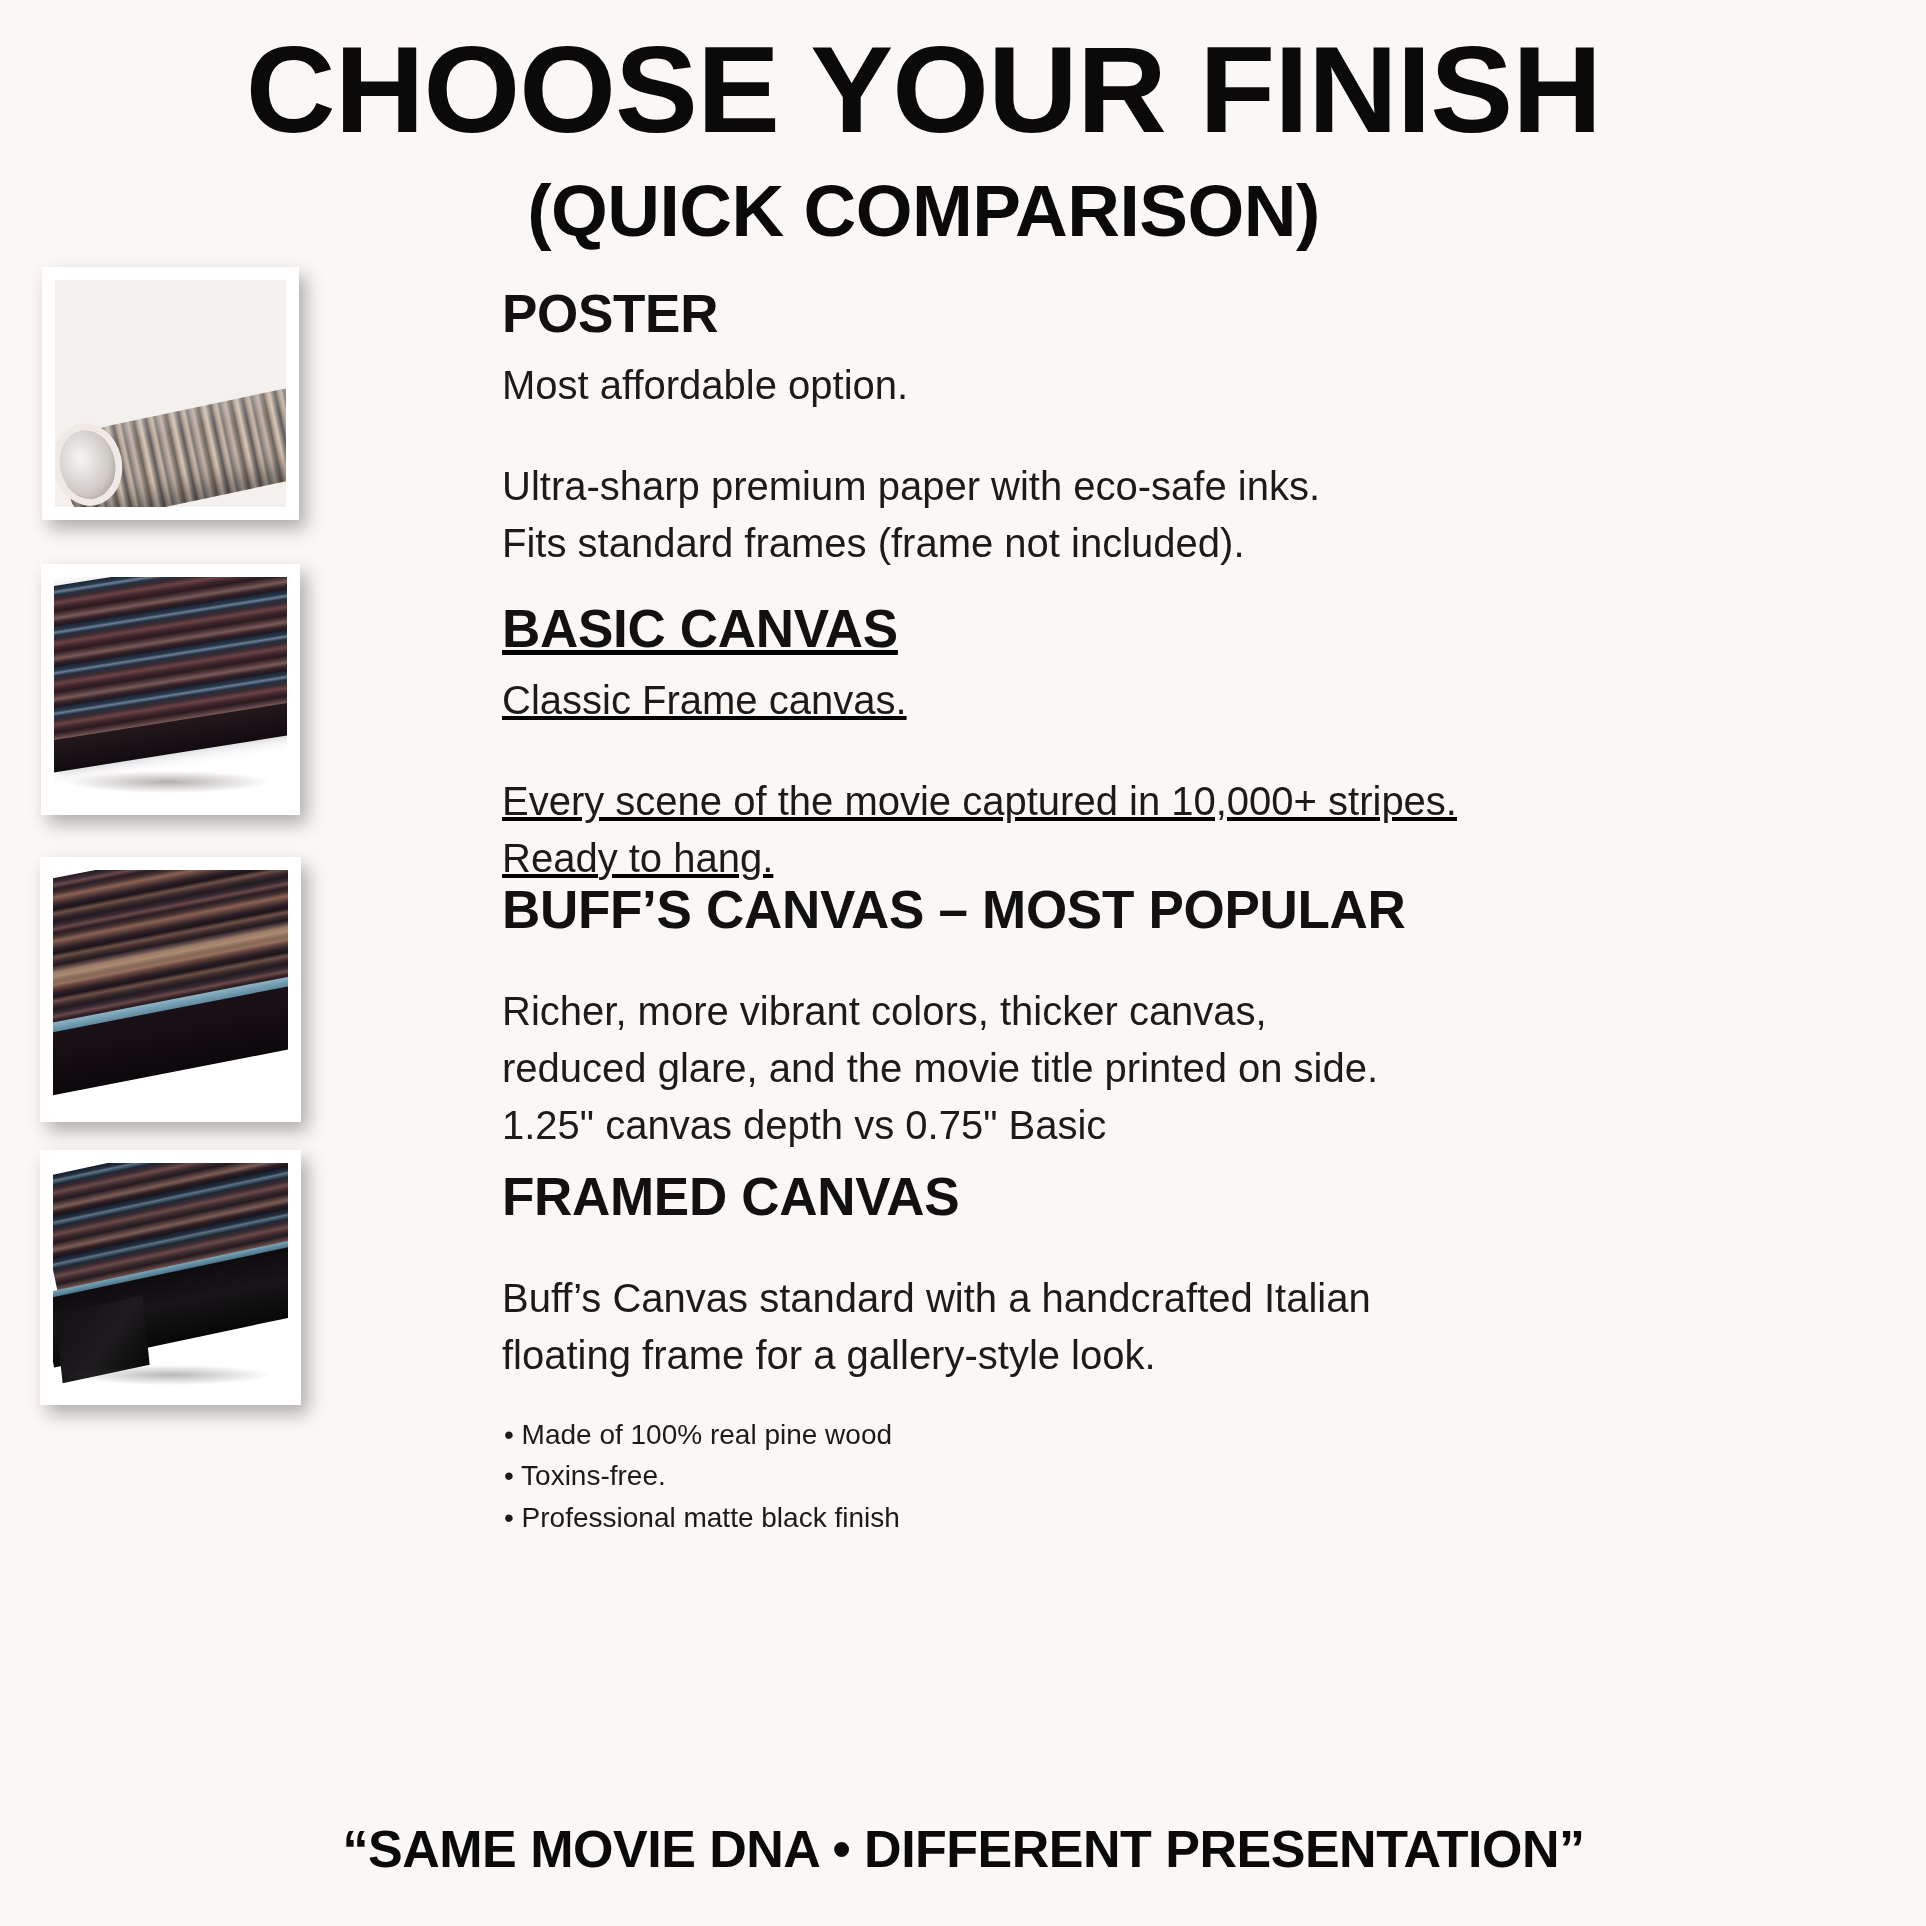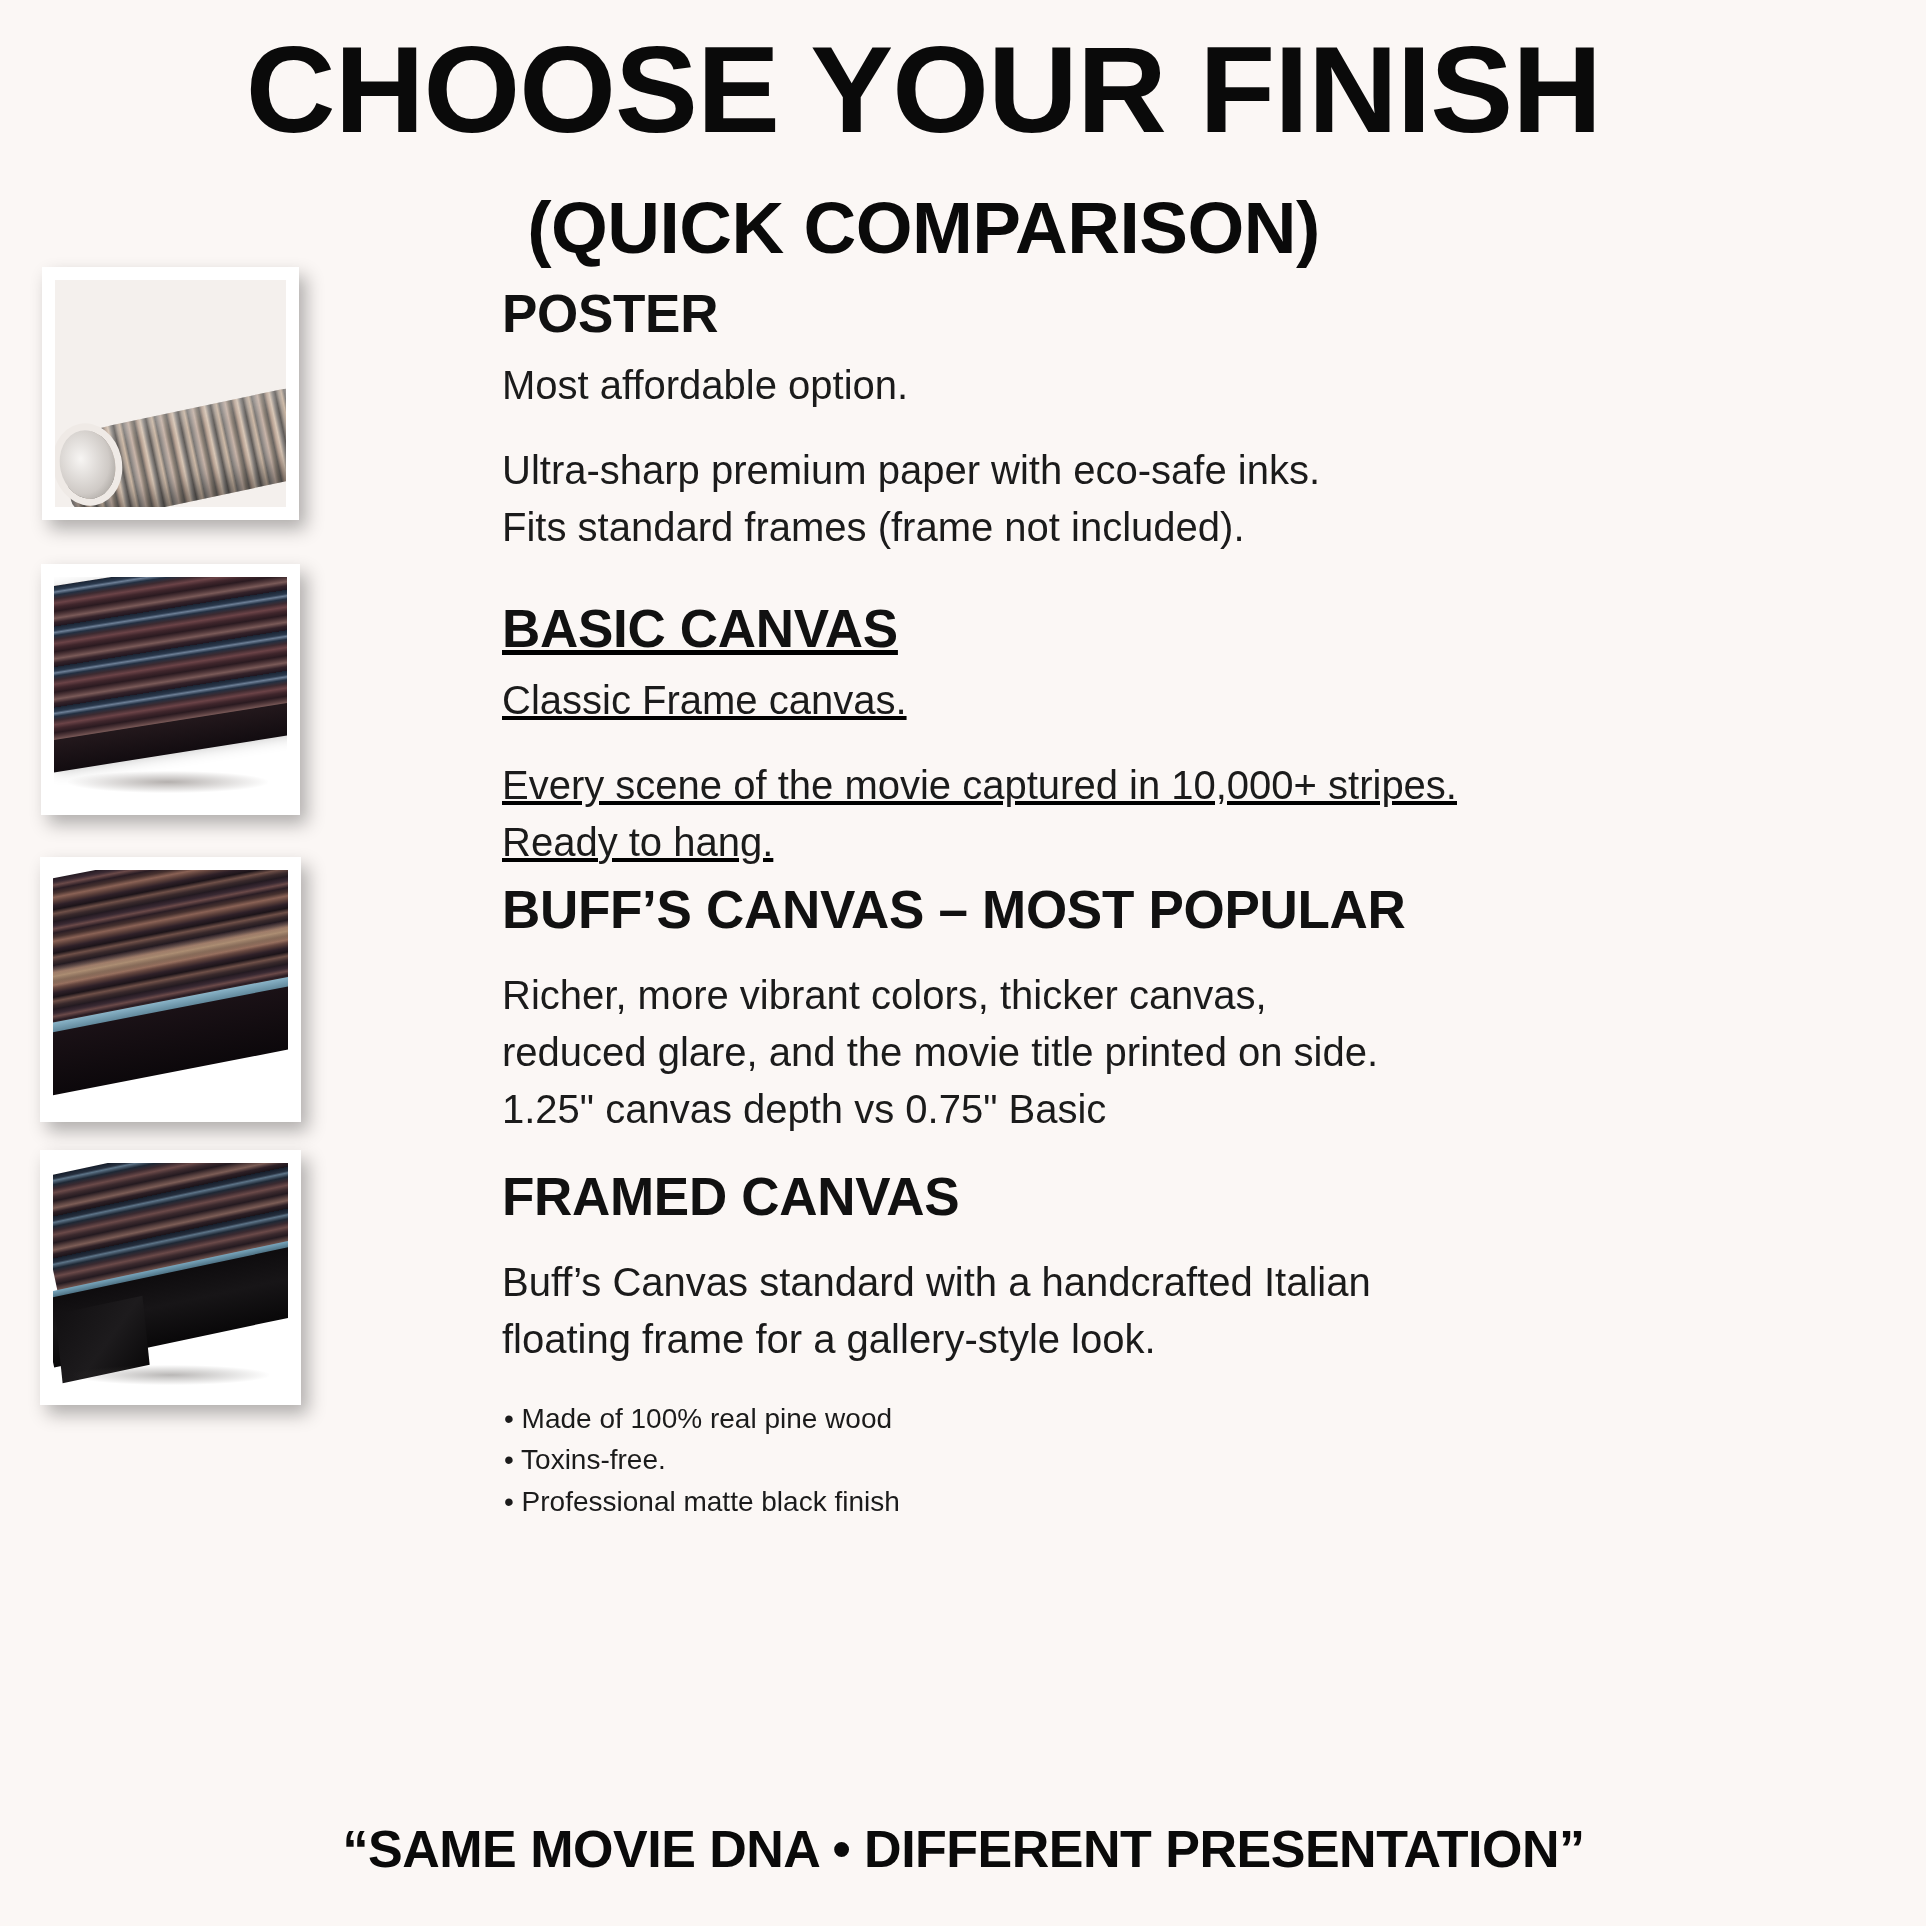--- a/index.html
+++ b/index.html
@@ -30,21 +30,21 @@
     color: #0a0a0a;
     line-height: 1.02;
     transform: scaleX(1.02);
   }
 
   .sub-title {
     font-size: 73px;
     font-weight: 700;
     color: #0a0a0a;
     line-height: 1.1;
-    margin-top: 36px;
+    margin-top: 19px;
     letter-spacing: -0.5px;
   }
 
   
   .rows {
     position: absolute;
     top: 267px;
     left: 0;
     width: 1927px;
   }
@@ -100,21 +100,21 @@
     color: #1b1b1b;
     line-height: 1.42;
     margin-top: 14px;
   }
 
   .item-body {
     font-size: 40px;
     font-weight: 400;
     color: #1b1b1b;
     line-height: 1.42;
-    margin-top: 28px;
+    margin-top: 44px;
   }
 
   .bullets {
     margin-top: 30px;
     font-size: 28px;
     color: #1b1b1b;
     line-height: 1.48;
     list-style: none;
   }
   .bullets li { padding-left: 2px; }

